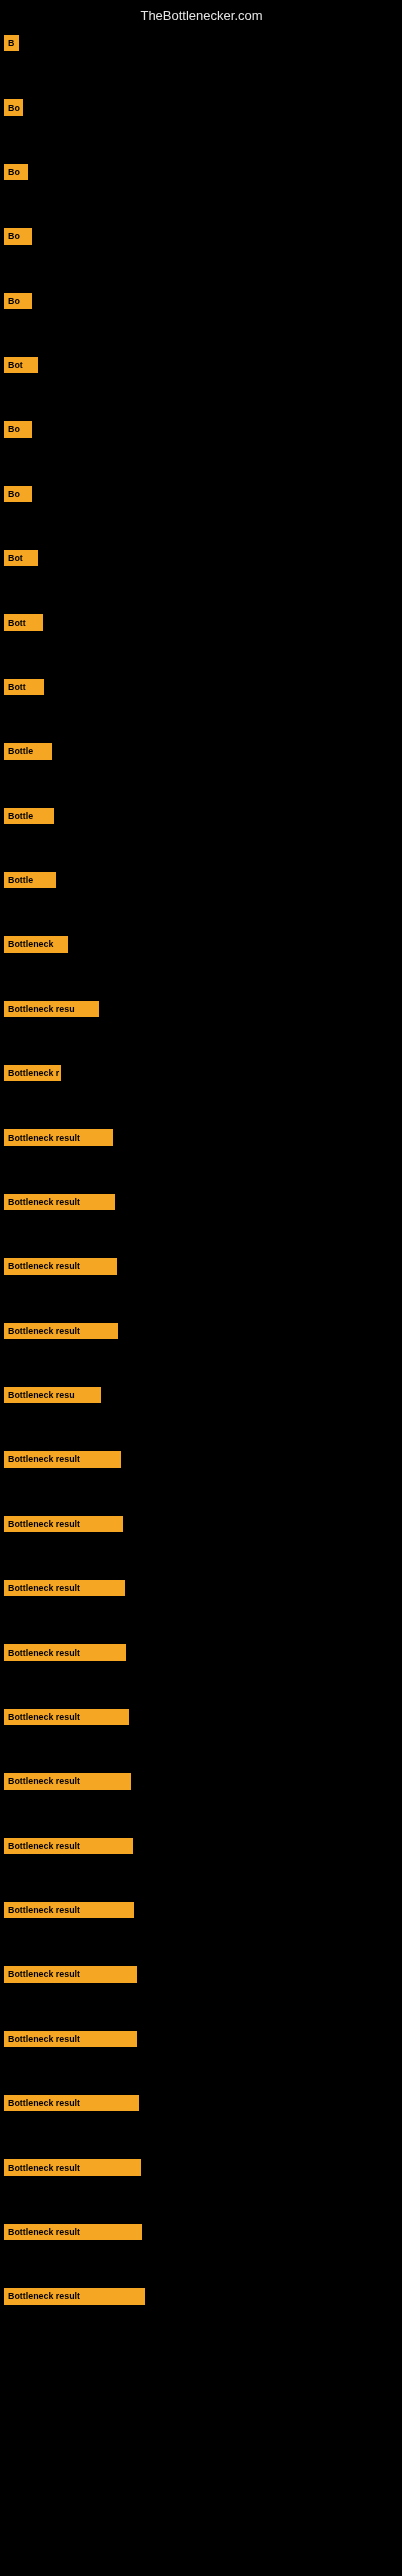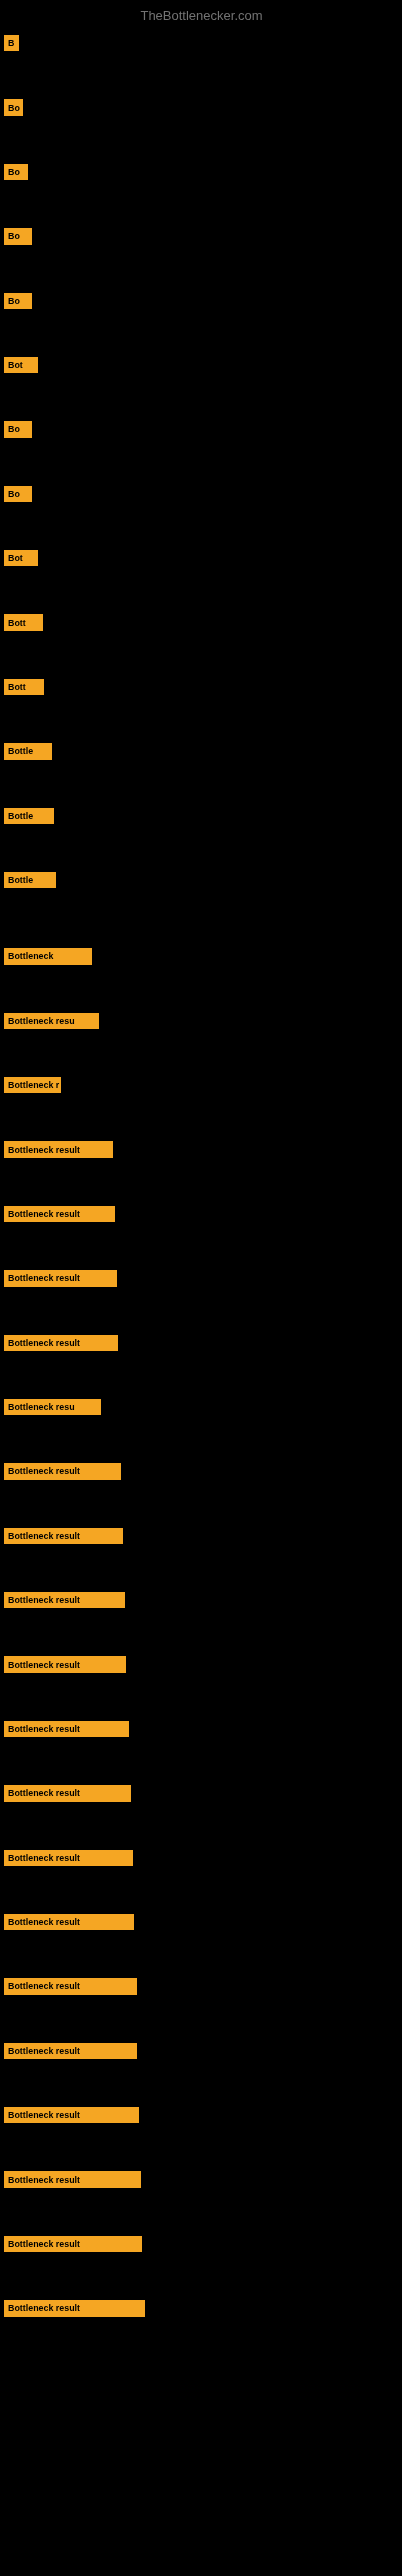--- a/index.html
+++ b/index.html
@@ -9,21 +9,21 @@
     }
     body {
       width: 403px;
       min-height: 2576px;
       background-color: #000000;
       font-family: Arial, sans-serif;
       position: relative;
       overflow-x: hidden;
     }
     .site-title {
-      color: #737373;
+      color: #e5e5e5;
       font-size: 13px;
       text-align: center;
       padding: 8px 0 12px 0;
       font-weight: normal;
     }
     .badge-row {
       display: flex;
       align-items: center;
       margin-bottom: 48px;
       padding-left: 4px;
@@ -83,21 +83,21 @@
     <div class="badge-row">
       <div class="badge" style="width: 48px;">Bottle</div>
     </div>
     <div class="badge-row">
       <div class="badge" style="width: 50px;">Bottle</div>
     </div>
     <div class="badge-row">
       <div class="badge" style="width: 52px;">Bottle</div>
     </div>
     <div class="badge-row">
-      <div class="badge" style="width: 88px; margin-top: 12px;">Bottleneck</div>
+      <div class="badge" style="width: 64px;">Bottleneck</div>
     </div>
     <div class="badge-row">
       <div class="badge" style="width: 95px;">Bottleneck resu</div>
     </div>
     <div class="badge-row">
       <div class="badge" style="width: 57px;">Bottleneck r</div>
     </div>
     <div class="badge-row">
       <div class="badge" style="width: 109px;">Bottleneck result</div>
     </div>

